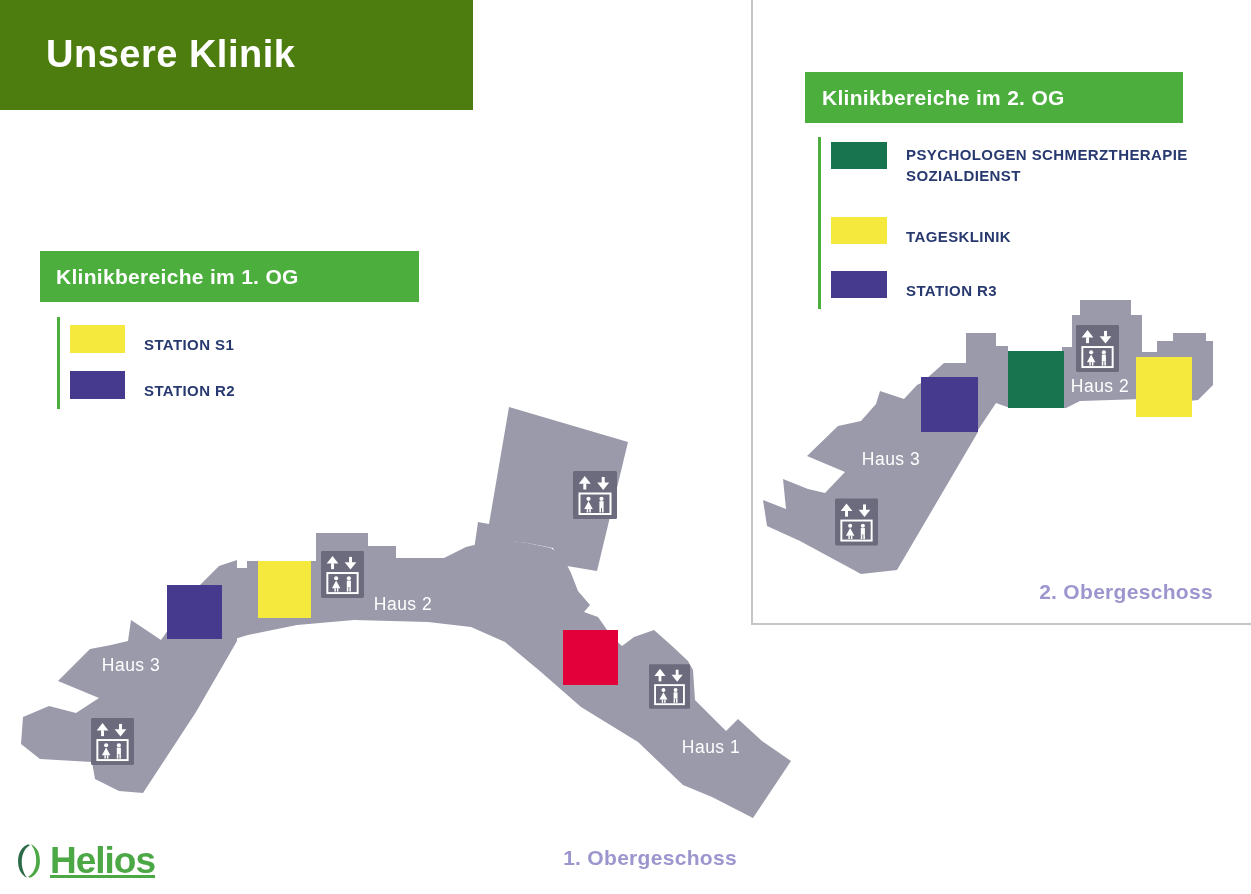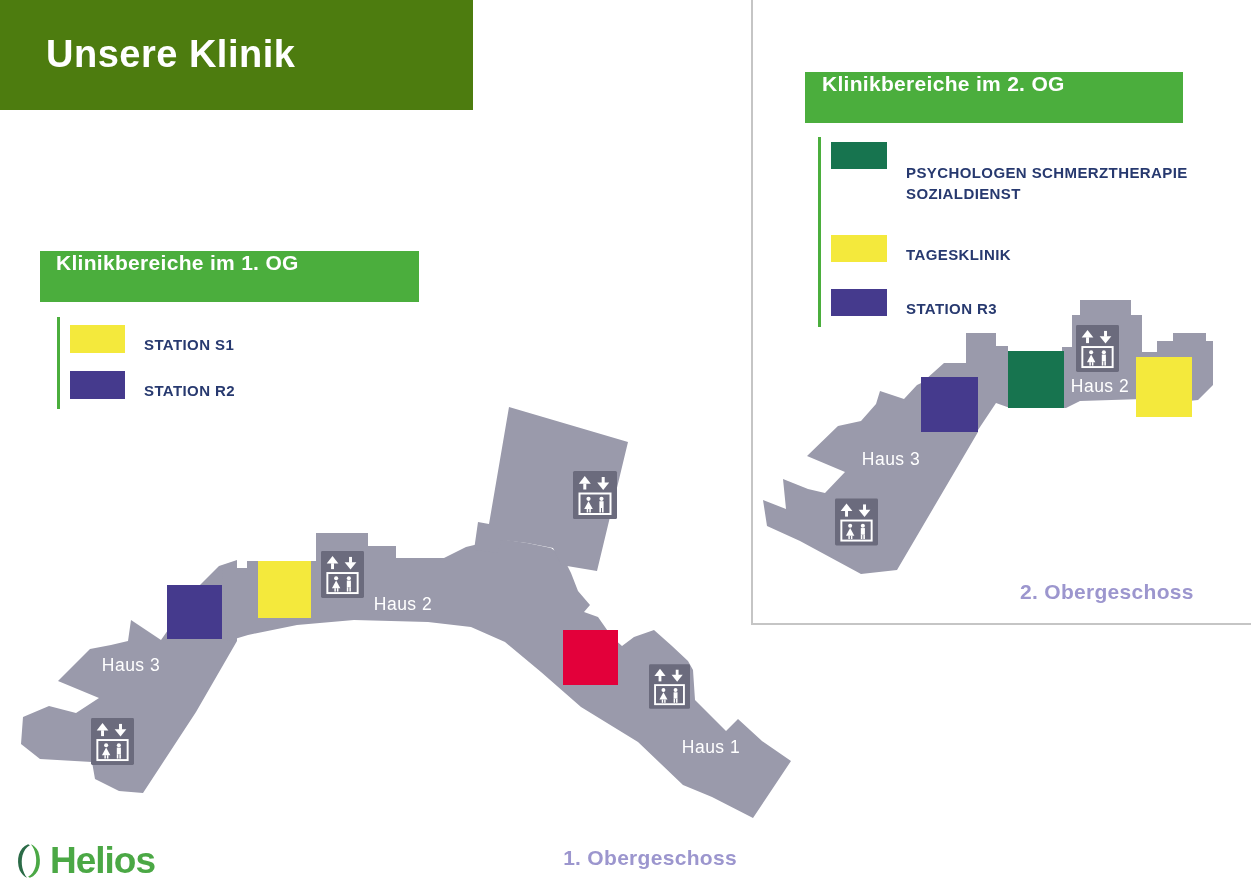--- a/index.html
+++ b/index.html
@@ -4,46 +4,46 @@
 <style>
   html,body{margin:0;padding:0;}
   body{
     width:1251px;height:894px;position:relative;background:#ffffff;
     font-family:"Liberation Sans",sans-serif;overflow:hidden;
   }
   
   .hdr{position:absolute;left:0;top:0;width:473px;height:110px;background:#453A8D;}
   .hdr-title{position:absolute;left:46px;top:33px;color:#ffffff;font-size:38px;font-weight:bold;letter-spacing:.5px;}
   
-  .banner{position:absolute;height:51px;background:#4BAE3D;color:#fff;display:flex;align-items:flex-start;
+  .banner{position:absolute;height:51px;background:#4BAE3D;color:#fff;display:flex;align-items:center;
           padding-left:17px;font-size:21px;font-weight:bold;letter-spacing:.3px;}
   #banner1{left:40px;top:251px;width:363px;}
   #banner2{left:805px;top:72px;width:361px;}
   
   .legend{position:absolute;border-left:3px solid #4BAE3D;padding-left:10px;}
   #legend1{left:57px;top:317px;padding-bottom:8px;}
   #legend2{left:818px;top:137px;padding-bottom:8px;}
   .lrow{display:flex;align-items:center;}
   .lrow.top{align-items:flex-start;}
   .swatch{width:55px;height:28px;flex:0 0 auto;}
   #legend2 .swatch{width:56px;height:27px;}
   .llabel{margin-left:19px;font-size:15px;font-weight:bold;color:#27396F;letter-spacing:.4px;
           white-space:pre-line;line-height:21px;margin-top:12px;}
   #legend1 .lrow{margin-top:5px;margin-bottom:13px;}
   #legend1 .lrow:last-child{margin-bottom:0;}
   #legend2 .r1{margin-top:5px;margin-bottom:28px;}
   #legend2 .r2{margin-bottom:21px;}
-  #legend2 .r1 .llabel{margin-top:20px;}
+  #legend2 .r1 .llabel{margin-top:2px;}
   
   .panel{position:absolute;left:751px;top:0;width:498px;height:623px;
          border-left:2px solid #C5C5C5;border-bottom:2px solid #C5C5C5;}
   
   .caption{position:absolute;color:#9C96CE;font-size:21px;font-weight:bold;letter-spacing:.3px;}
   #cap1{left:540px;top:846px;width:220px;text-align:center;}
-  #cap2{left:1020px;top:580px;width:212px;text-align:left;}
+  #cap2{left:1020px;top:580px;width:212px;text-align:center;}
   
   .map{position:absolute;left:0;top:0;}
   .bld{fill:#9A9AAB;}
   .hlabel{fill:#ffffff;font-size:17.5px;letter-spacing:.5px;font-family:"Liberation Sans",sans-serif;}
   .liftbg{fill:#6B6B7D;}
   
   .logo{position:absolute;left:15px;top:840px;display:flex;align-items:center;}
   .logo-word{font-size:37px;font-weight:bold;color:#4BA845;letter-spacing:-1px;margin-left:7px;}
 </style>
 </head>
@@ -158,14 +158,14 @@
 </div>
 
 <div class="caption" id="cap1" style="color: rgb(156, 150, 206);">1. Obergeschoss</div>
 <div class="caption" id="cap2" style="color: rgb(156, 150, 206);">2. Obergeschoss</div>
 
 <div class="logo">
   <svg width="28" height="38" viewBox="0 0 30 40">
     <path d="M14,2 C4,6 1,18 5,30 C7,34 10,37 13,38 C8,32 6,22 8,14 C9.5,9 12,5 16,3 Z" fill="#2B6B47"></path>
     <path d="M16,38 C26,34 29,22 25,10 C23,6 20,3 17,2 C22,8 24,18 22,26 C20.5,31 18,35 14,37 Z" fill="#4BA845"></path>
   </svg>
-  <span class="logo-word" style="color: rgb(75, 168, 69);">Helios</span>
+  <span class="logo-word" style="color: rgb(75, 168, 69); text-decoration: underline;">Helios</span>
 </div>
 
 </body></html>

